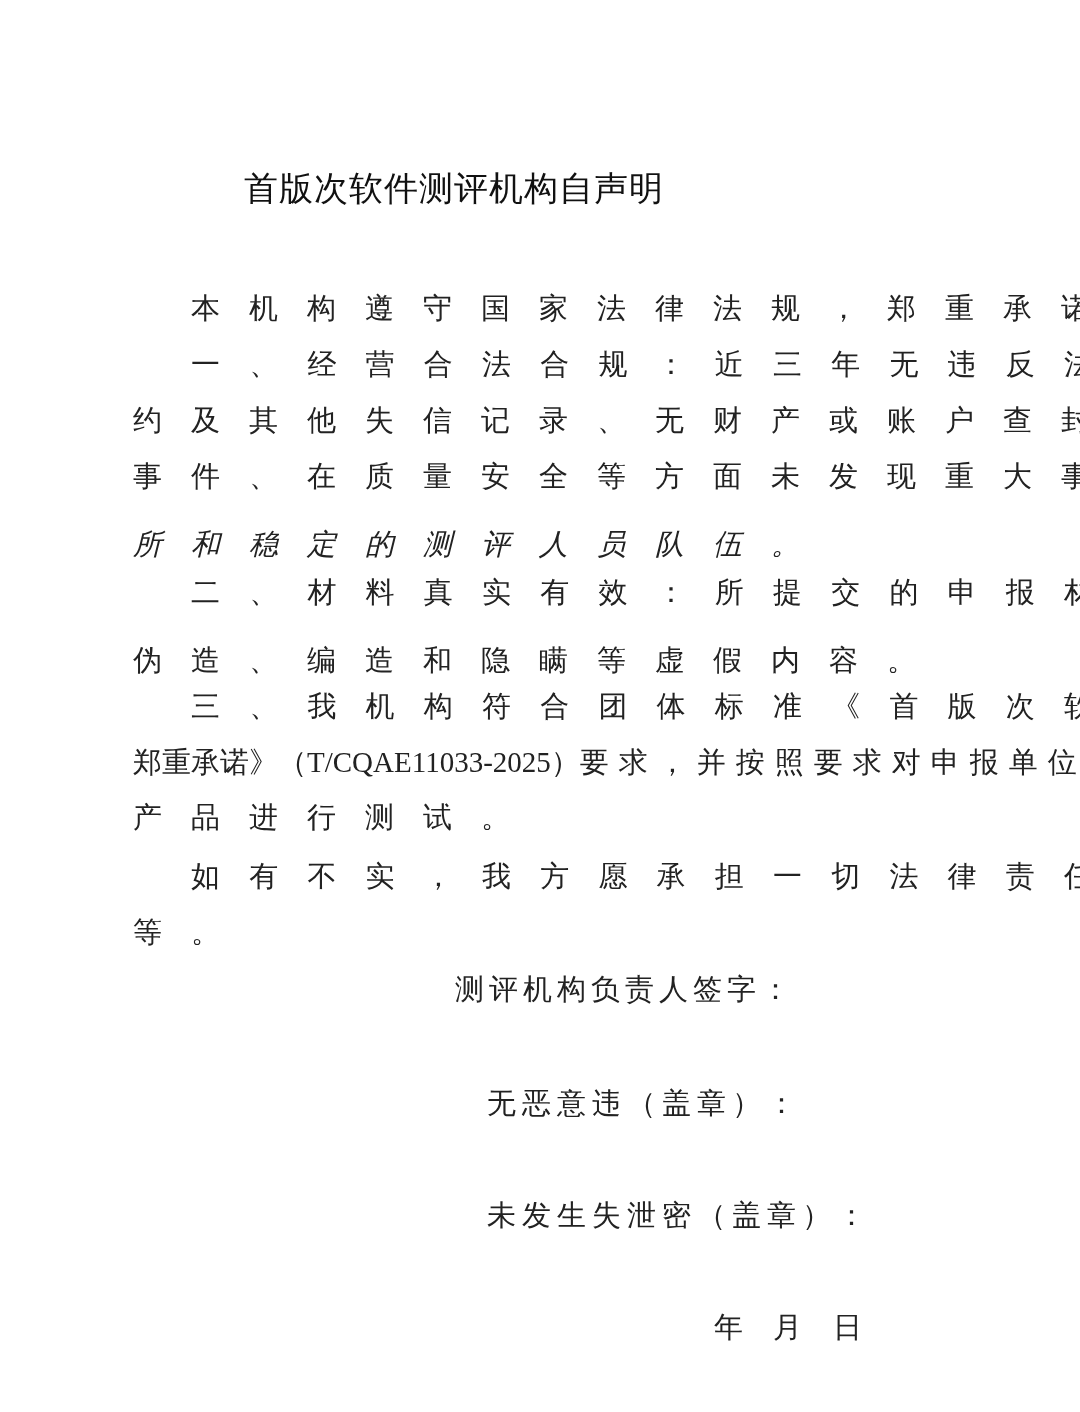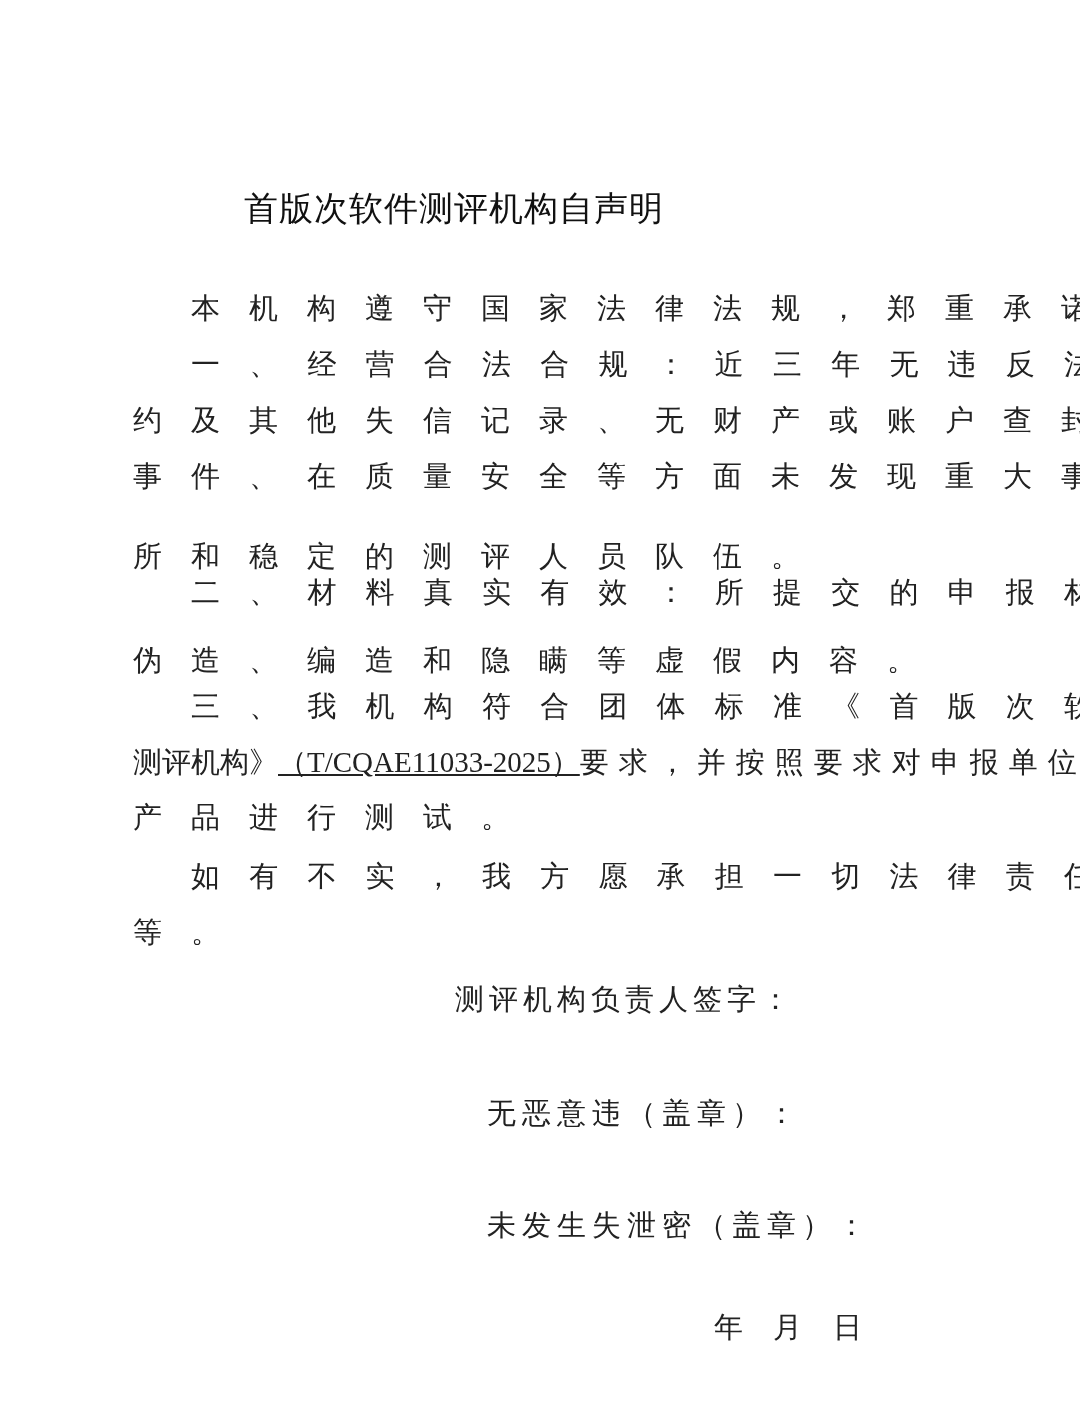--- a/index.html
+++ b/index.html
@@ -19,79 +19,76 @@
       position: absolute;
       top: 164px;
       left: 0;
       width: 908px;
       text-align: center;
       font-family: "DejaVu Sans", "Liberation Sans", sans-serif;
       font-size: 34px;
       letter-spacing: 1px;
       line-height: 48px;
       color: #111;
-      margin-top: 20px;
     }
     .line {
       position: absolute;
       left: 133px;
       font-size: 29px;
       letter-spacing: 29px;
       line-height: 40px;
       white-space: nowrap;
       color: #222;
     }
     .line.tight {
       letter-spacing: 20px;
     }
     .line.indent {
       left: 191px;
     }
     .line .code {
       font-family: "Liberation Serif", serif;
       letter-spacing: 0;
       font-size: 29px;
-      text-decoration: underline;
     }
     .sig {
       position: absolute;
       font-size: 29px;
       letter-spacing: 12px;
       line-height: 40px;
       white-space: nowrap;
       color: #222;
-      margin-top: 10px;
     }
     .date-part {
       position: absolute;
       font-size: 29px;
       line-height: 40px;
       color: #222;
     }
   </style>
 </head>
 <body>
 
 <div>
 
   <div class="title">首版次软件测评机构自声明</div>
 
   <div class="line indent" style="top:288px;">本机构遵守国家法律法规，郑重承诺：</div>
 
   <div class="line indent tight" style="top:344px; letter-spacing:29.2px;">一、经营合法合规：近三年无违反法律法规情况，无恶意违</div>
   <div class="line" style="top:400px; letter-spacing:29px;">约及其他失信记录、无财产或账户查封冻结情况、未发生失泄密</div>
   <div class="line" style="top:456px; letter-spacing:29px;">事件、在质量安全等方面未发现重大事故、有固定的测评活动场</div>
-  <div class="line" style="top:536px;">所和稳定的测评人员队伍。</div>
+  <div class="line" style="top:524px;font-style:italic;">所和稳定的测评人员队伍。</div>
 
   <div class="line indent" style="top:572px; letter-spacing:29.2px;">二、材料真实有效：所提交的申报材料均真实有效合法，无</div>
   <div class="line" style="top:628px;margin-top:12px;">伪造、编造和隐瞒等虚假内容。</div>
 
   <div class="line indent" style="top:686px; letter-spacing:29.2px;">三、我机构符合团体标准《首版次软件产品测评能力要求与</div>
   <div class="line" style="top:742px; letter-spacing:0;">
-    <span style="letter-spacing:0;">测评机构》</span><span class="code">（T/CQAE11033-2025）</span><span style="letter-spacing:10px;">要求，并按照要求对申报单位</span>
+    <span style="letter-spacing:0;">郑重承诺》</span><span class="code">（T/CQAE11033-2025）</span><span style="letter-spacing:10px;">要求，并按照要求对申报单位</span>
   </div>
   <div class="line" style="top:800px;font-family:Liberation Mono, monospace;">产品进行测试。</div>
 
   <div class="line indent" style="top:856px; letter-spacing:29.2px;">如有不实，我方愿承担一切法律责任，包括被列入惩戒名单</div>
   <div class="line" style="top:912px;">等。</div>
 
   <div class="sig" style="top:969px; left:455px; letter-spacing:5px;">测评机构负责人签字：</div>
   <div class="sig" style="top:1083px; left:487px; letter-spacing:6px;">无恶意违（盖章）：</div>
   <div class="sig" style="top:1195px; left:487px; letter-spacing:6px;">未发生失泄密（盖章）：</div>
 

